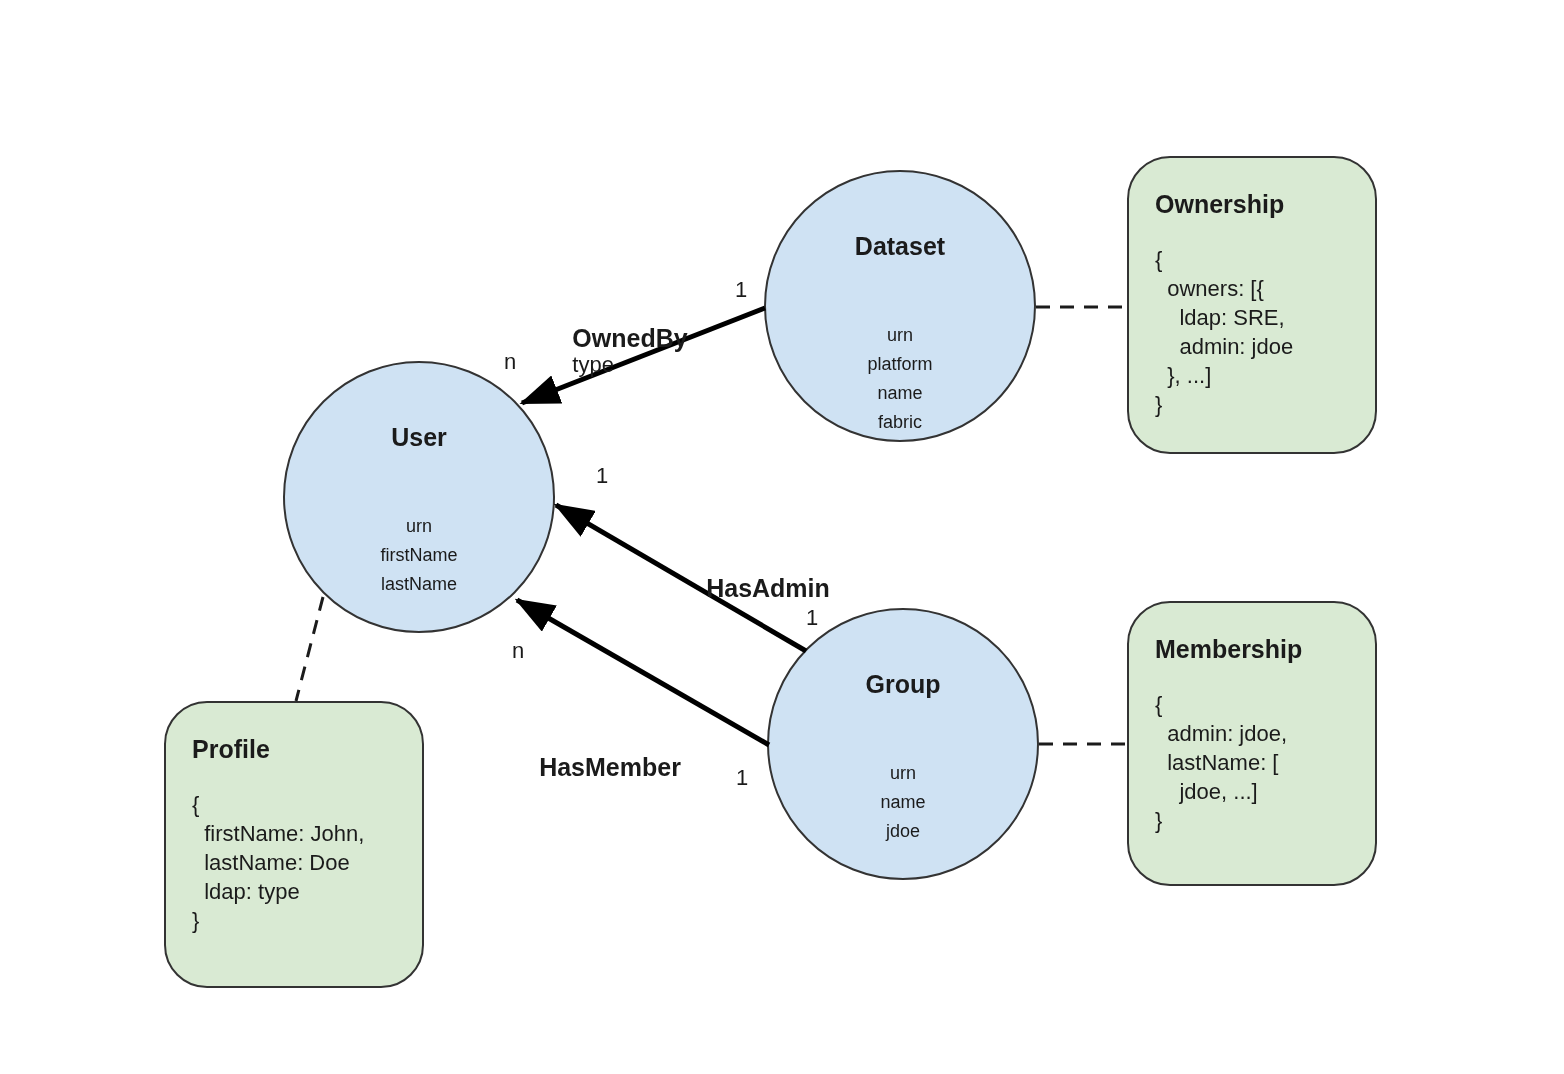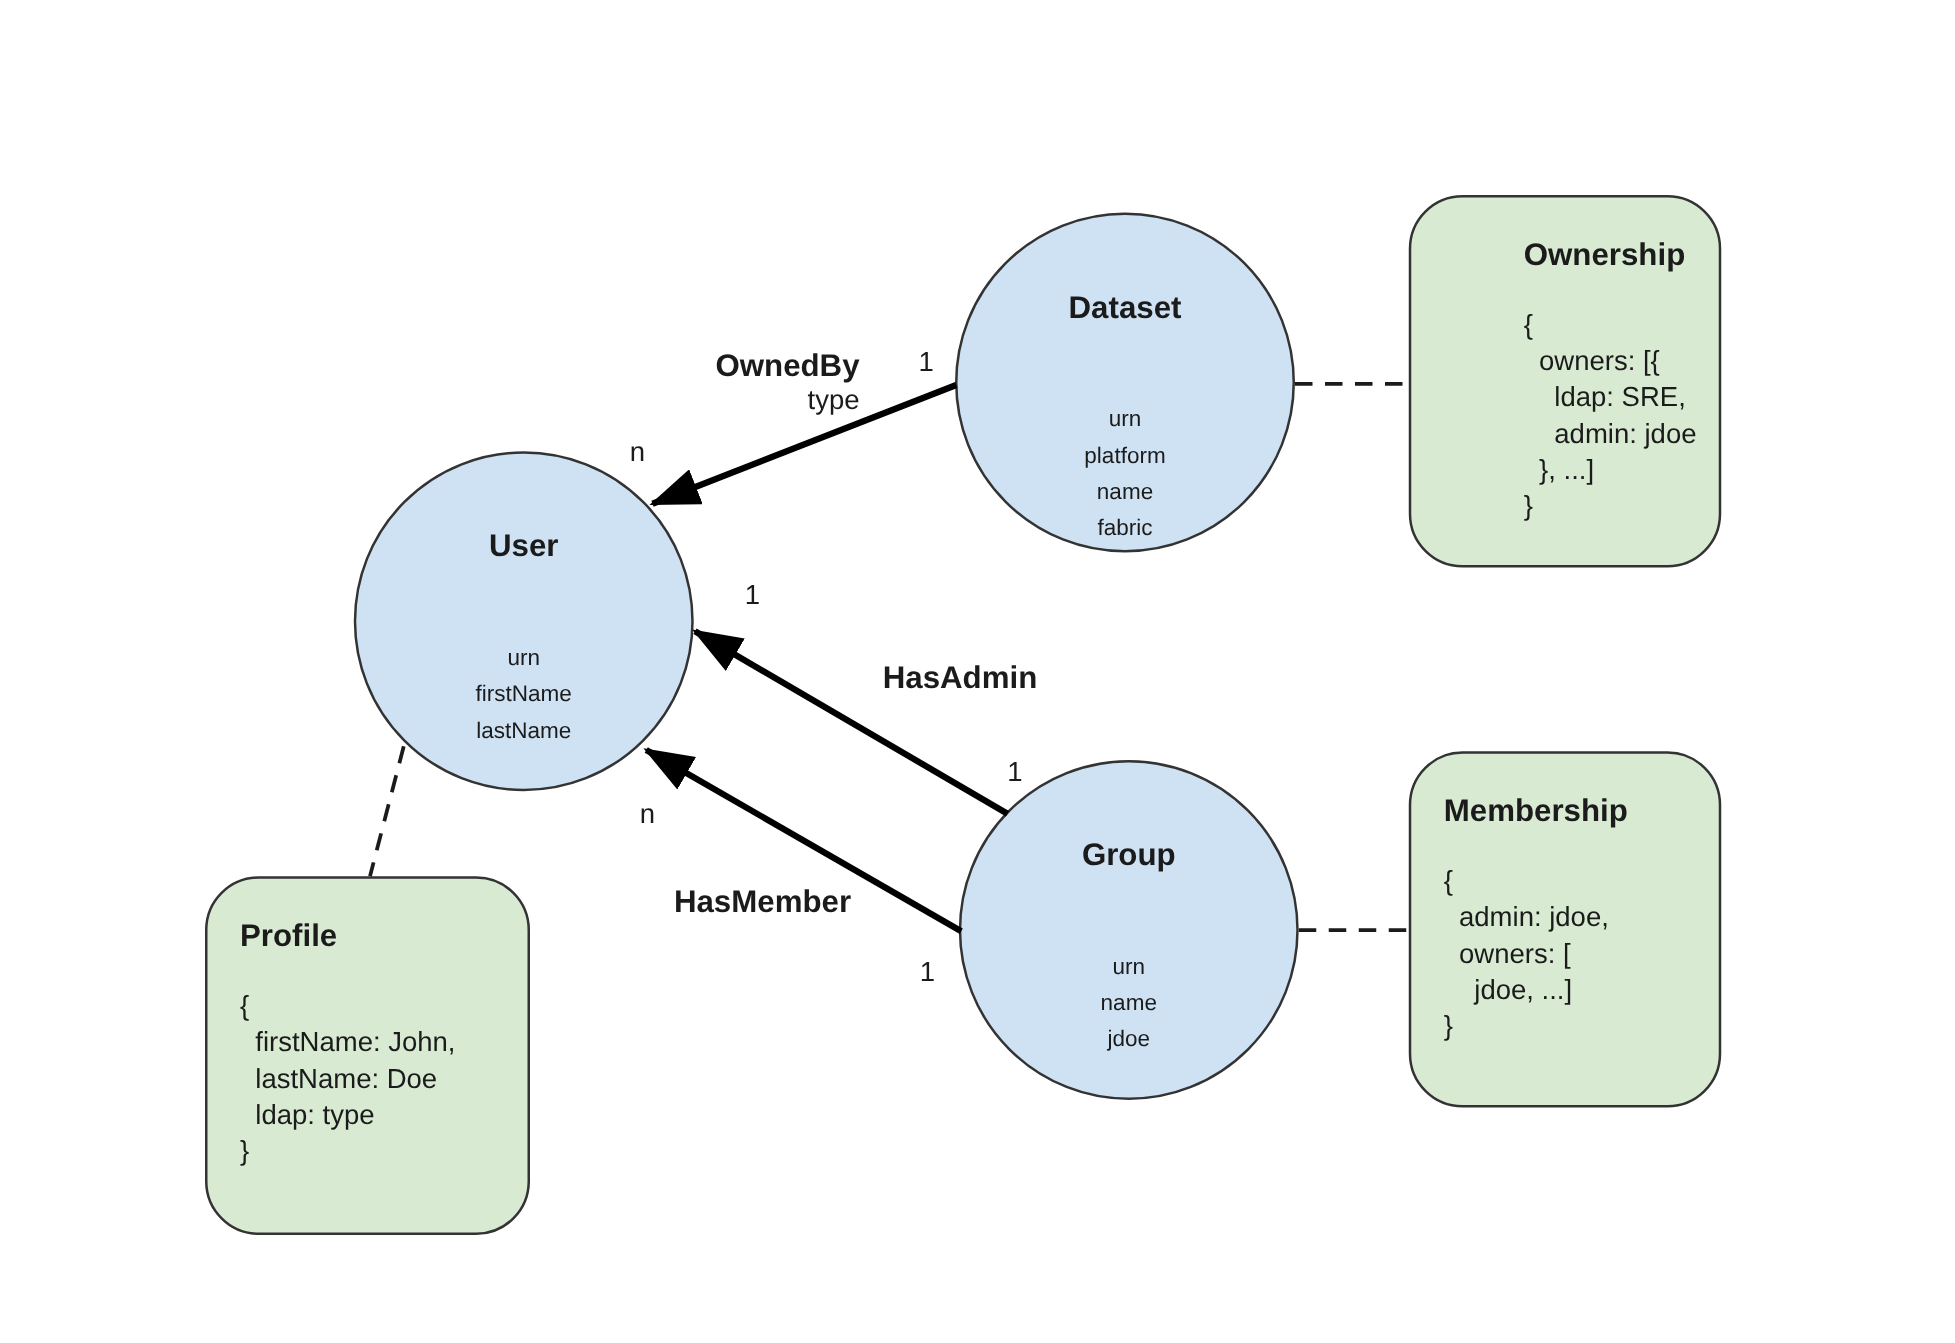--- a/index.html
+++ b/index.html
@@ -49,23 +49,24 @@
   .aspect-body {
     margin-top: 27px;
     font-size: 22px;
     line-height: 29px;
   }
   .aspect-body div { white-space: pre; }
 
   .edge-label {
     position: absolute;
     transform: translate(-50%, -50%);
-    text-align: right;
+    text-align: left;
     white-space: nowrap;
     pointer-events: none;
+    margin-top: 45px;
   }
   .edge-name {
     font-size: 25px;
     font-weight: bold;
     line-height: 27px;
   }
   .edge-attr {
     font-size: 22px;
     font-weight: normal;
     line-height: 25px;
@@ -128,38 +129,38 @@
 
   <div class="entity-text" style="left:768px; top:609px; width:270px;">
     <div class="entity-title">Group</div>
     <div class="entity-attrs">
       <div>urn</div>
       <div>name</div>
       <div>jdoe</div>
     </div>
   </div>
 
-  <div class="aspect-text" style="left:1192px; top:157px; width:260px;">
+  <div class="aspect-text" style="left:1128px; top:157px; width:260px;">
     <div class="aspect-title">Ownership</div>
     <div class="aspect-body">
       <div>{</div>
       <div>  owners: [{</div>
       <div>    ldap: SRE,</div>
       <div>    admin: jdoe</div>
       <div>  }, ...]</div>
       <div>}</div>
     </div>
   </div>
 
   <div class="aspect-text" style="left:1128px; top:602px; width:248px;">
     <div class="aspect-title">Membership</div>
     <div class="aspect-body">
       <div>{</div>
       <div>  admin: jdoe,</div>
-      <div>  owners: [</div>
+      <div>  lastName: [</div>
       <div>    jdoe, ...]</div>
       <div>}</div>
     </div>
   </div>
 
   <div class="aspect-text" style="left:165px; top:702px; width:258px;">
     <div class="aspect-title">Profile</div>
     <div class="aspect-body">
       <div>{</div>
       <div>  firstName: John,</div>

